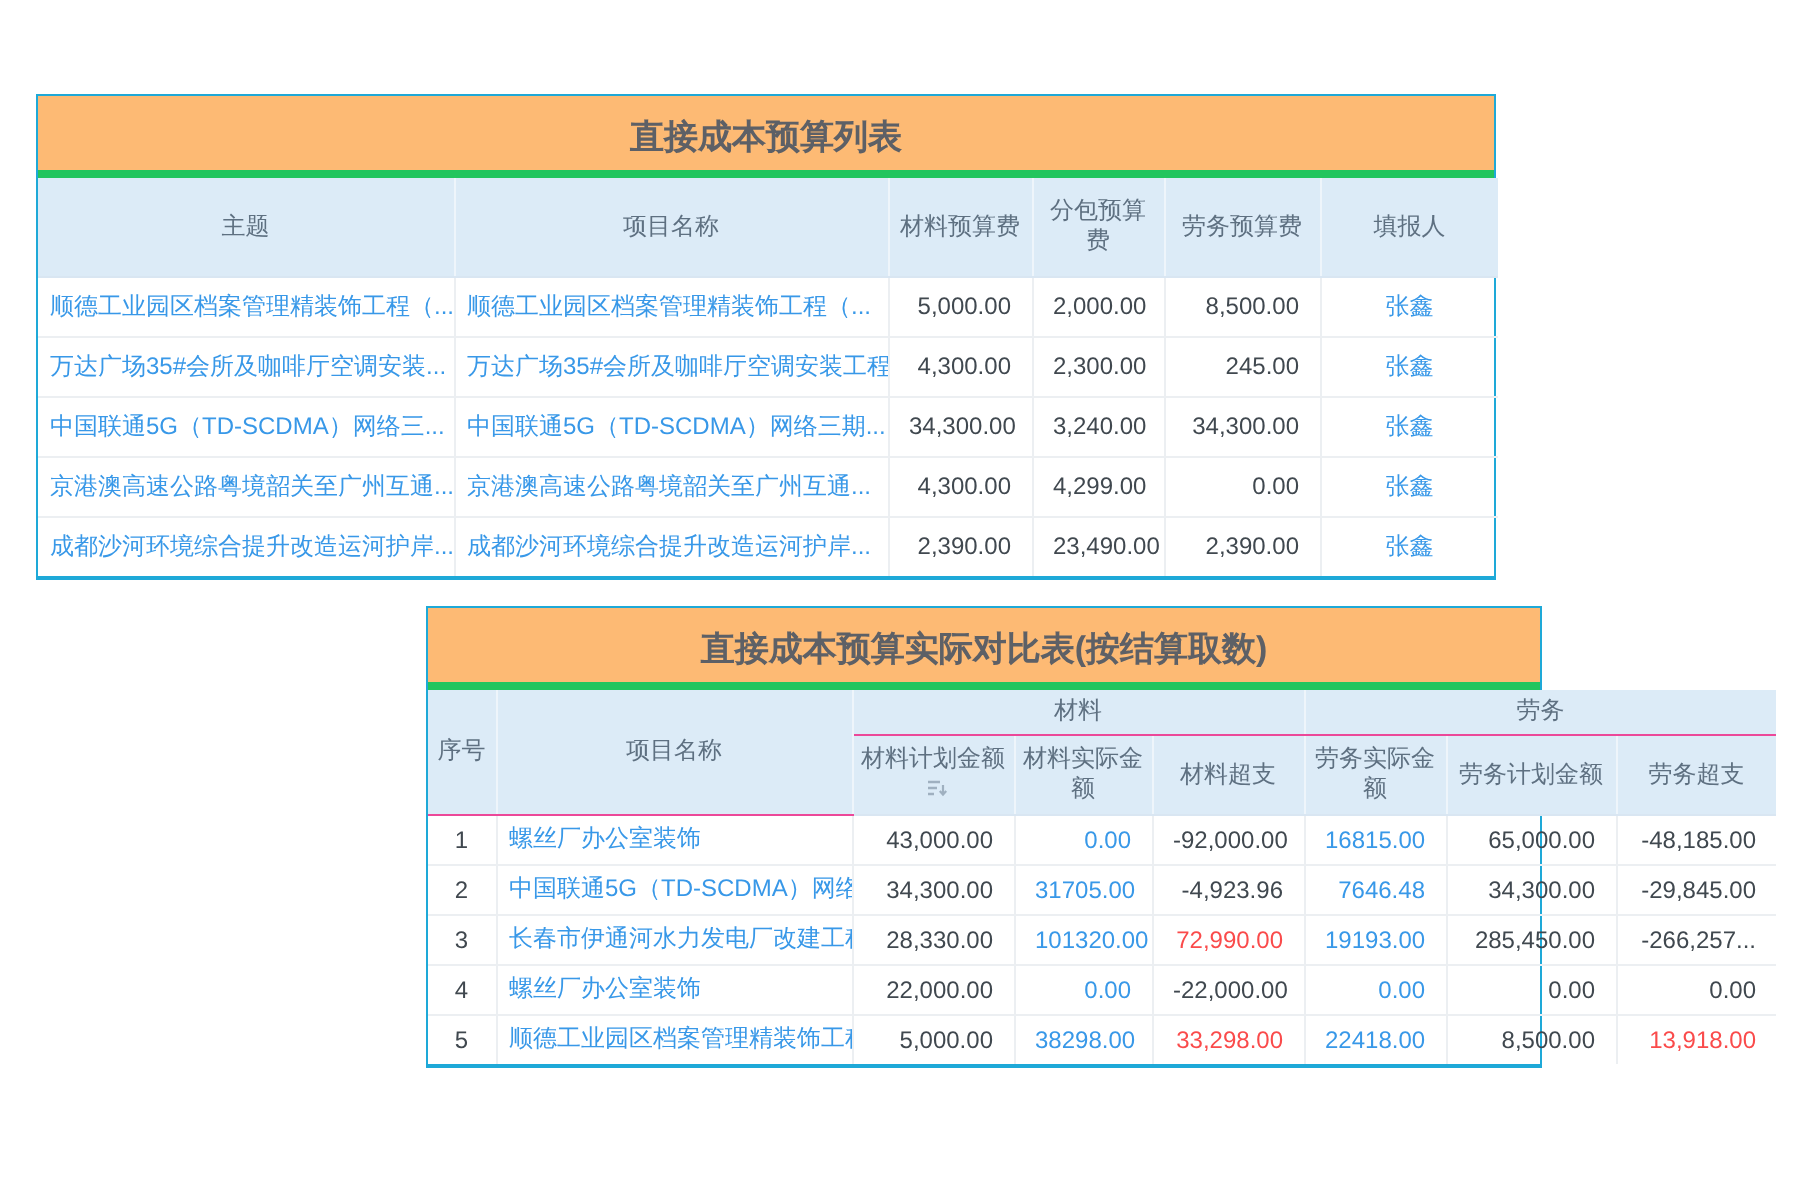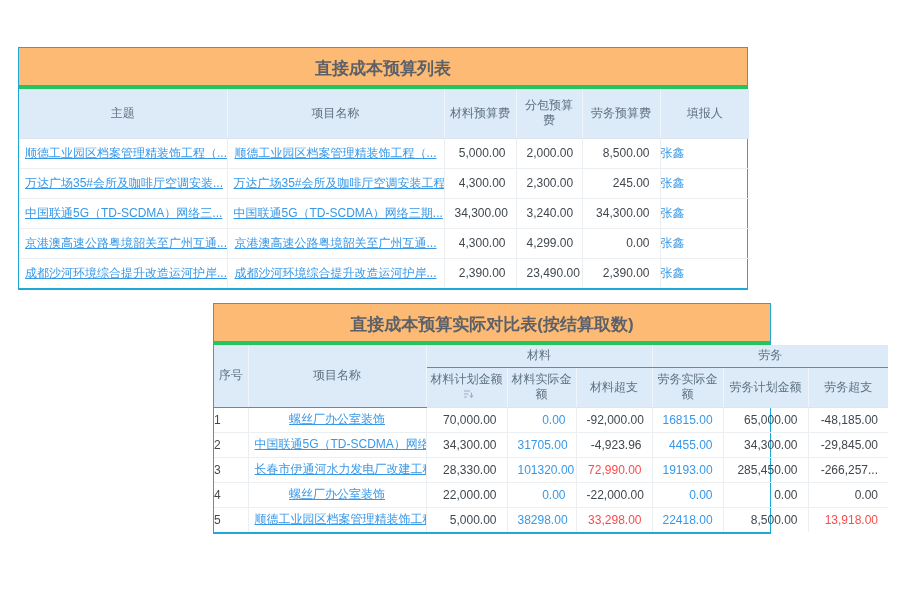--- a/index.html
+++ b/index.html
@@ -63,23 +63,23 @@
     border-right:1px solid #eceff2;
     border-bottom:1px solid #eceff2;
     color:var(--dark);
     white-space:nowrap;
     overflow:hidden;
     vertical-align:middle;
   }
   td:last-child{border-right:none;}
   tbody tr:last-child td{border-bottom:none;}
   #panel2 td{height:25px;}
-  .left{text-align:center;padding:0 6px;text-decoration:underline;}
+  .left{text-align:left;padding:0 6px;}
   .num{text-align:right;padding:0 10px;}
-  .center{text-align:left;margin-left:15px;}
+  .center{text-align:center;margin-left:15px;}
   .link{color:var(--link);}
   .blue{color:var(--link);}
   .red{color:var(--red);}
   .sort-icon{display:inline-block;vertical-align:-1px;margin-left:3px;}
 </style>
 </head>
 <body style="--accent: #1ea9d8; --header-bg: #dcebf7; --header-text: #5e7081; --link: #3898e8; --red: #fa4b4b; --dark: #40484f;">
 
 <div class="panel" id="panel1">
   <div class="panel-title">直接成本预算列表</div>
@@ -176,34 +176,34 @@
         <th>材料超支</th>
         <th>劳务实际金额</th>
         <th>劳务计划金额</th>
         <th>劳务超支</th>
       </tr>
     </thead>
     <tbody id="comparison-rows">
         <tr>
           <td class="center">1</td>
           <td class="left link">螺丝厂办公室装饰</td>
-          <td class="num">70,000.00</td>
+          <td class="num">43,000.00</td>
           <td class="num blue">0.00</td>
           <td class="num">-92,000.00</td>
           <td class="num blue">16815.00</td>
           <td class="num">65,000.00</td>
           <td class="num">-48,185.00</td>
         </tr>
         <tr>
           <td class="center">2</td>
           <td class="left link">中国联通5G（TD-SCDMA）网络三</td>
           <td class="num">34,300.00</td>
           <td class="num blue">31705.00</td>
           <td class="num">-4,923.96</td>
-          <td class="num blue">4455.00</td>
+          <td class="num blue">7646.48</td>
           <td class="num">34,300.00</td>
           <td class="num">-29,845.00</td>
         </tr>
         <tr>
           <td class="center">3</td>
           <td class="left link">长春市伊通河水力发电厂改建工程</td>
           <td class="num">28,330.00</td>
           <td class="num blue">101320.00</td>
           <td class="num red">72,990.00</td>
           <td class="num blue">19193.00</td>

